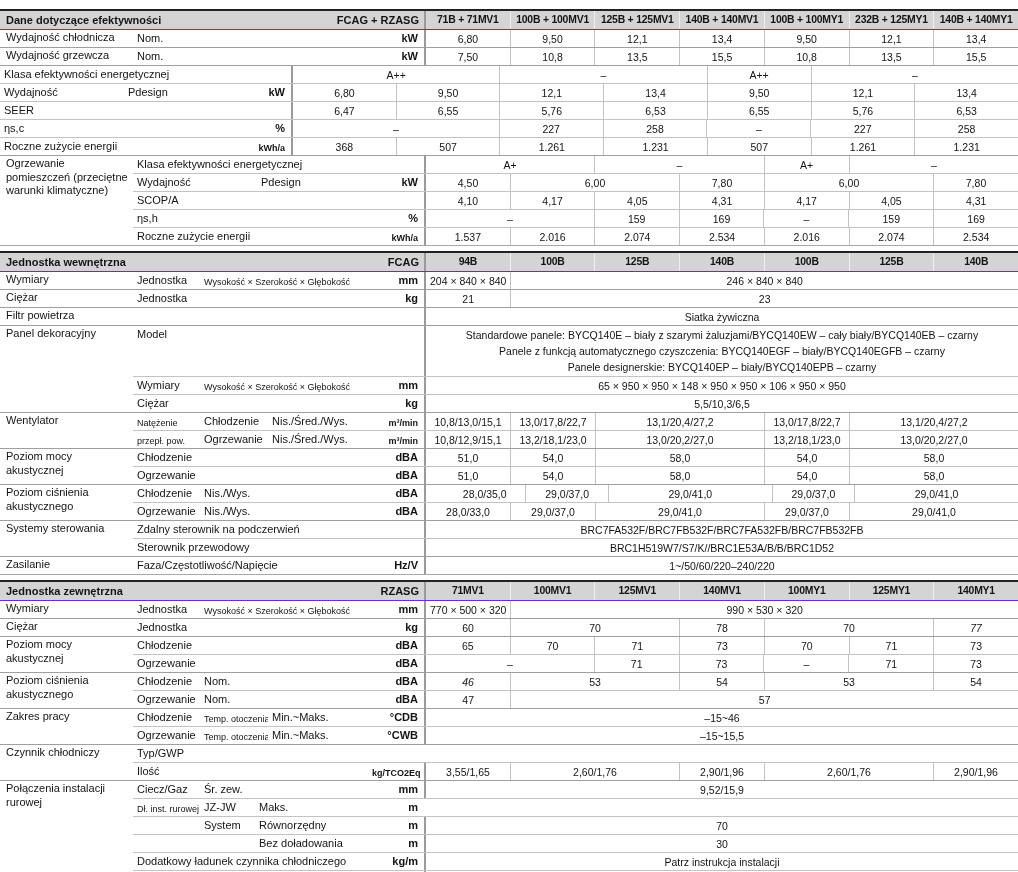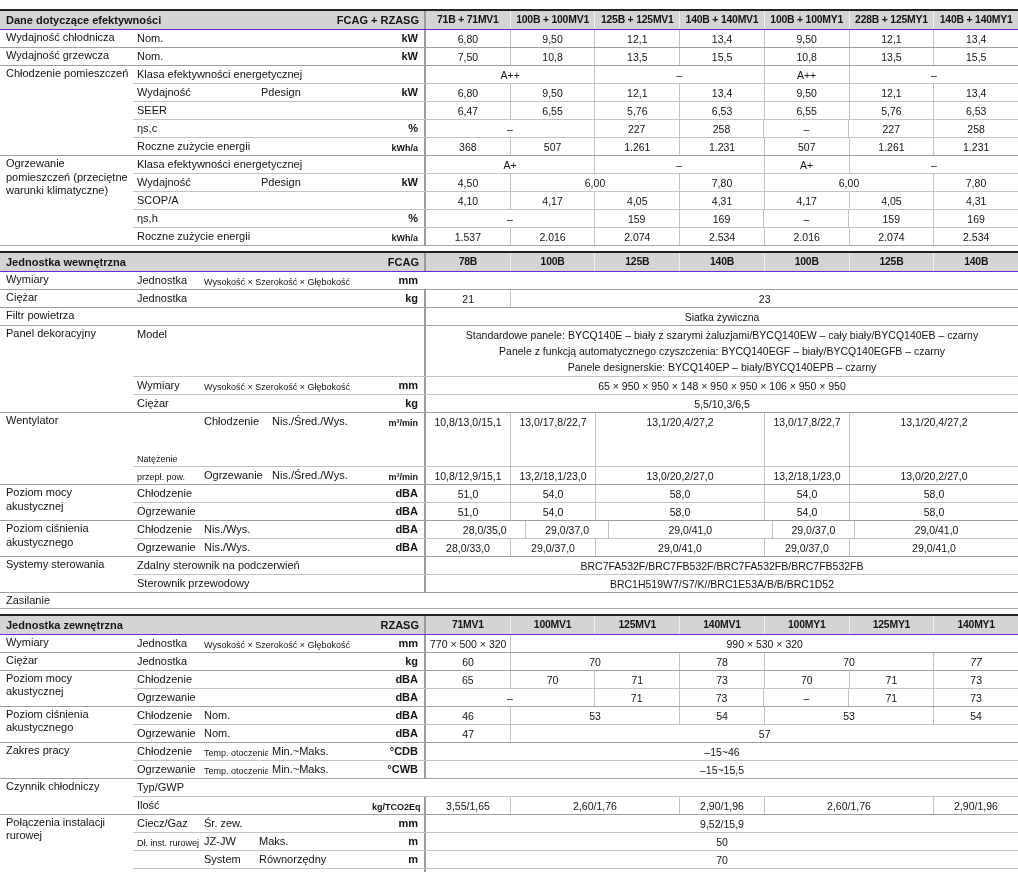--- a/index.html
+++ b/index.html
@@ -69,21 +69,21 @@
           <div class="sh-label-zone">
             <div class="sh-title">Dane dotyczące efektywności</div>
             <div class="sh-model">FCAG + RZASG</div>
           </div>
           <div class="sh-cols">
             <div class="sh-col">71B + 71MV1</div>
             <div class="sh-col">100B + 100MV1</div>
             <div class="sh-col">125B + 125MV1</div>
             <div class="sh-col">140B + 140MV1</div>
             <div class="sh-col">100B + 100MY1</div>
-            <div class="sh-col">228B + 125MY1</div>
+            <div class="sh-col">232B + 125MY1</div>
             <div class="sh-col">140B + 140MY1</div>
           </div>
         </div>
         <div class="group">
           <div class="g-label">Wydajność chłodnicza</div>
           <div class="g-rows">
             <div class="row">
               <div class="labels">
                 <div class="lcell fill">Nom.</div>
                 <div class="unit">kW</div>
@@ -114,21 +114,20 @@
                 <div class="vcell" style="flex-grow: 1;">13,5</div>
                 <div class="vcell" style="flex-grow: 1;">15,5</div>
                 <div class="vcell" style="flex-grow: 1;">10,8</div>
                 <div class="vcell" style="flex-grow: 1;">13,5</div>
                 <div class="vcell" style="flex-grow: 1;">15,5</div>
               </div>
             </div>
           </div>
         </div>
         <div class="group">
-          <div class="g-label">Chłodzenie pomieszczeń</div>
           <div class="g-rows">
             <div class="row">
               <div class="labels">
                 <div class="lcell fill">Klasa efektywności energetycznej</div>
                 <div class="unit"></div>
               </div>
               <div class="vals">
                 <div class="vcell" style="flex-grow: 2;">A++</div>
                 <div class="vcell" style="flex-grow: 2;">–</div>
                 <div class="vcell" style="flex-grow: 1;">A++</div>
@@ -273,38 +272,42 @@
           </div>
         </div>
       </div>
       <div class="section">
         <div class="sec-header">
           <div class="sh-label-zone">
             <div class="sh-title">Jednostka wewnętrzna</div>
             <div class="sh-model">FCAG</div>
           </div>
           <div class="sh-cols">
-            <div class="sh-col">78B</div>
+            <div class="sh-col">94B</div>
             <div class="sh-col">100B</div>
             <div class="sh-col">125B</div>
             <div class="sh-col">140B</div>
             <div class="sh-col">100B</div>
             <div class="sh-col">125B</div>
             <div class="sh-col">140B</div>
           </div>
         </div>
         <div class="group">
           <div class="g-label">Wymiary</div>
           <div class="g-rows">
             <div class="row">
               <div class="labels">
                 <div class="lcell" style="width: 67px;">Jednostka</div>
                 <div class="lcell fill sm">Wysokość × Szerokość × Głębokość</div>
                 <div class="unit">mm</div>
               </div>
+              <div class="vals">
+                <div class="vcell" style="flex-grow: 1;">204 × 840 × 840</div>
+                <div class="vcell" style="flex-grow: 6;">246 × 840 × 840</div>
+              </div>
             </div>
           </div>
         </div>
         <div class="group">
           <div class="g-label">Ciężar</div>
           <div class="g-rows">
             <div class="row">
               <div class="labels">
                 <div class="lcell fill">Jednostka</div>
                 <div class="unit">kg</div>
@@ -362,21 +365,21 @@
                 <div class="vcell" style="flex-grow: 7;">5,5/10,3/6,5</div>
               </div>
             </div>
           </div>
         </div>
         <div class="group">
           <div class="g-label">Wentylator</div>
           <div class="g-rows">
             <div class="row">
               <div class="labels">
-                <div class="lcell sm" style="width: 67px; margin-top: 36px;">Natężenie</div>
+                <div class="lcell sm" style="width: 67px;">Natężenie</div>
                 <div class="lcell" style="width: 68px;">Chłodzenie</div>
                 <div class="lcell fill">Nis./Śred./Wys.</div>
                 <div class="unit usm">m³/min</div>
               </div>
               <div class="vals">
                 <div class="vcell" style="flex-grow: 1;">10,8/13,0/15,1</div>
                 <div class="vcell" style="flex-grow: 1;">13,0/17,8/22,7</div>
                 <div class="vcell" style="flex-grow: 2;">13,1/20,4/27,2</div>
                 <div class="vcell" style="flex-grow: 1;">13,0/17,8/22,7</div>
                 <div class="vcell" style="flex-grow: 2;">13,1/20,4/27,2</div>
@@ -481,20 +484,31 @@
                 <div class="unit"></div>
               </div>
               <div class="vals">
                 <div class="vcell" style="flex-grow: 7;">BRC1H519W7/S7/K//BRC1E53A/B/B/BRC1D52</div>
               </div>
             </div>
           </div>
         </div>
         <div class="group">
           <div class="g-label">Zasilanie</div>
+          <div class="g-rows">
+            <div class="row">
+              <div class="labels">
+                <div class="lcell fill">Faza/Częstotliwość/Napięcie</div>
+                <div class="unit">Hz/V</div>
+              </div>
+              <div class="vals">
+                <div class="vcell" style="flex-grow: 7;">1~/50/60/220–240/220</div>
+              </div>
+            </div>
+          </div>
         </div>
       </div>
       <div class="section">
         <div class="sec-header">
           <div class="sh-label-zone">
             <div class="sh-title">Jednostka zewnętrzna</div>
             <div class="sh-model">RZASG</div>
           </div>
           <div class="sh-cols">
             <div class="sh-col">71MV1</div>
@@ -577,21 +591,21 @@
         <div class="group">
           <div class="g-label">Poziom ciśnienia akustycznego</div>
           <div class="g-rows">
             <div class="row">
               <div class="labels">
                 <div class="lcell" style="width: 67px;">Chłodzenie</div>
                 <div class="lcell fill">Nom.</div>
                 <div class="unit">dBA</div>
               </div>
               <div class="vals">
-                <div class="vcell" style="flex-grow: 1;">46</div>
+                <div class="vcell" style="flex-grow: 1; font-style: italic;">46</div>
                 <div class="vcell" style="flex-grow: 2;">53</div>
                 <div class="vcell" style="flex-grow: 1;">54</div>
                 <div class="vcell" style="flex-grow: 2;">53</div>
                 <div class="vcell" style="flex-grow: 1;">54</div>
               </div>
             </div>
             <div class="row">
               <div class="labels">
                 <div class="lcell" style="width: 67px;">Ogrzewanie</div>
                 <div class="lcell fill">Nom.</div>
@@ -668,23 +682,20 @@
                 <div class="vcell" style="flex-grow: 7;">9,52/15,9</div>
               </div>
             </div>
             <div class="row">
               <div class="labels">
                 <div class="lcell sm" style="width: 67px;">Dł. inst. rurowej</div>
                 <div class="lcell" style="width: 55px;">JZ-JW</div>
                 <div class="lcell fill">Maks.</div>
                 <div class="unit">m</div>
               </div>
-              <div class="vals">
-                <div class="vcell" style="flex-grow: 7;">50</div>
-              </div>
             </div>
             <div class="row">
               <div class="labels">
                 <div class="lcell" style="width: 67px;"></div>
                 <div class="lcell" style="width: 55px;">System</div>
                 <div class="lcell fill">Równorzędny</div>
                 <div class="unit">m</div>
               </div>
               <div class="vals">
                 <div class="vcell" style="flex-grow: 7;">70</div>

